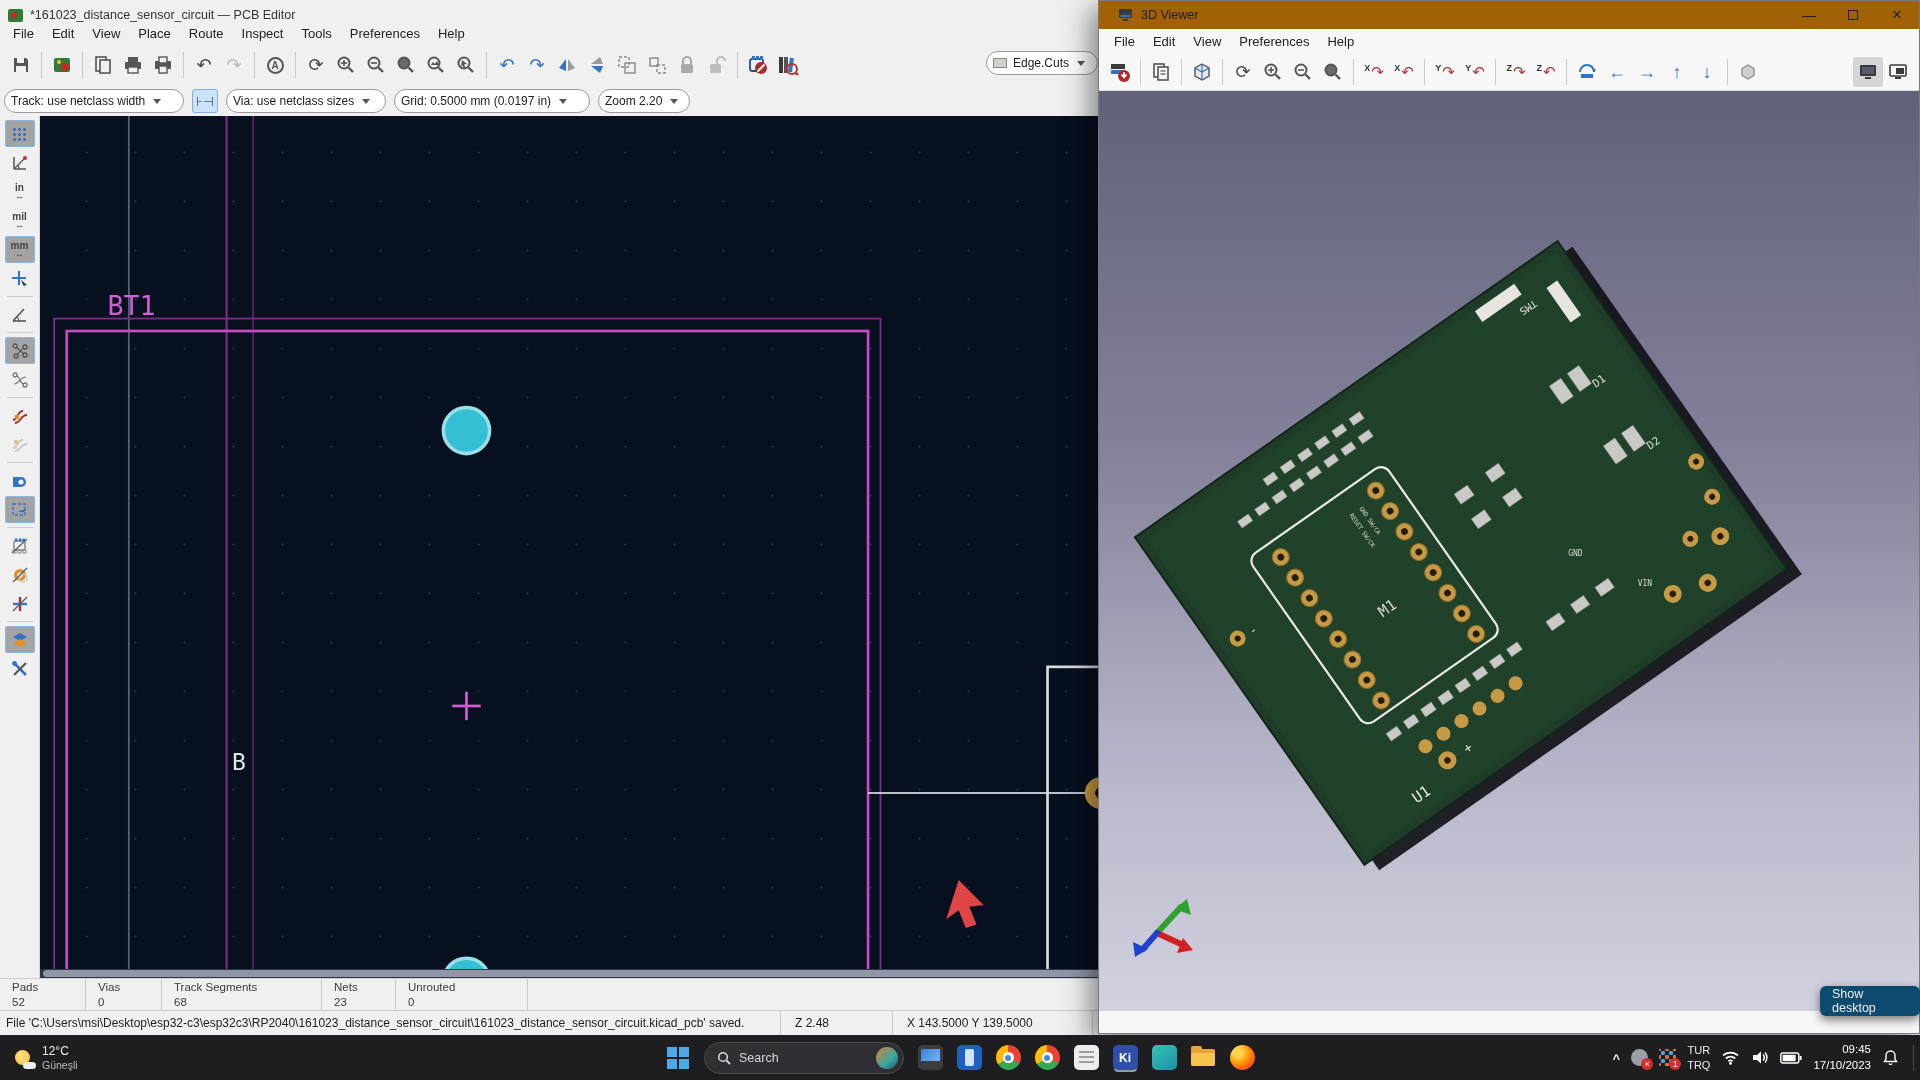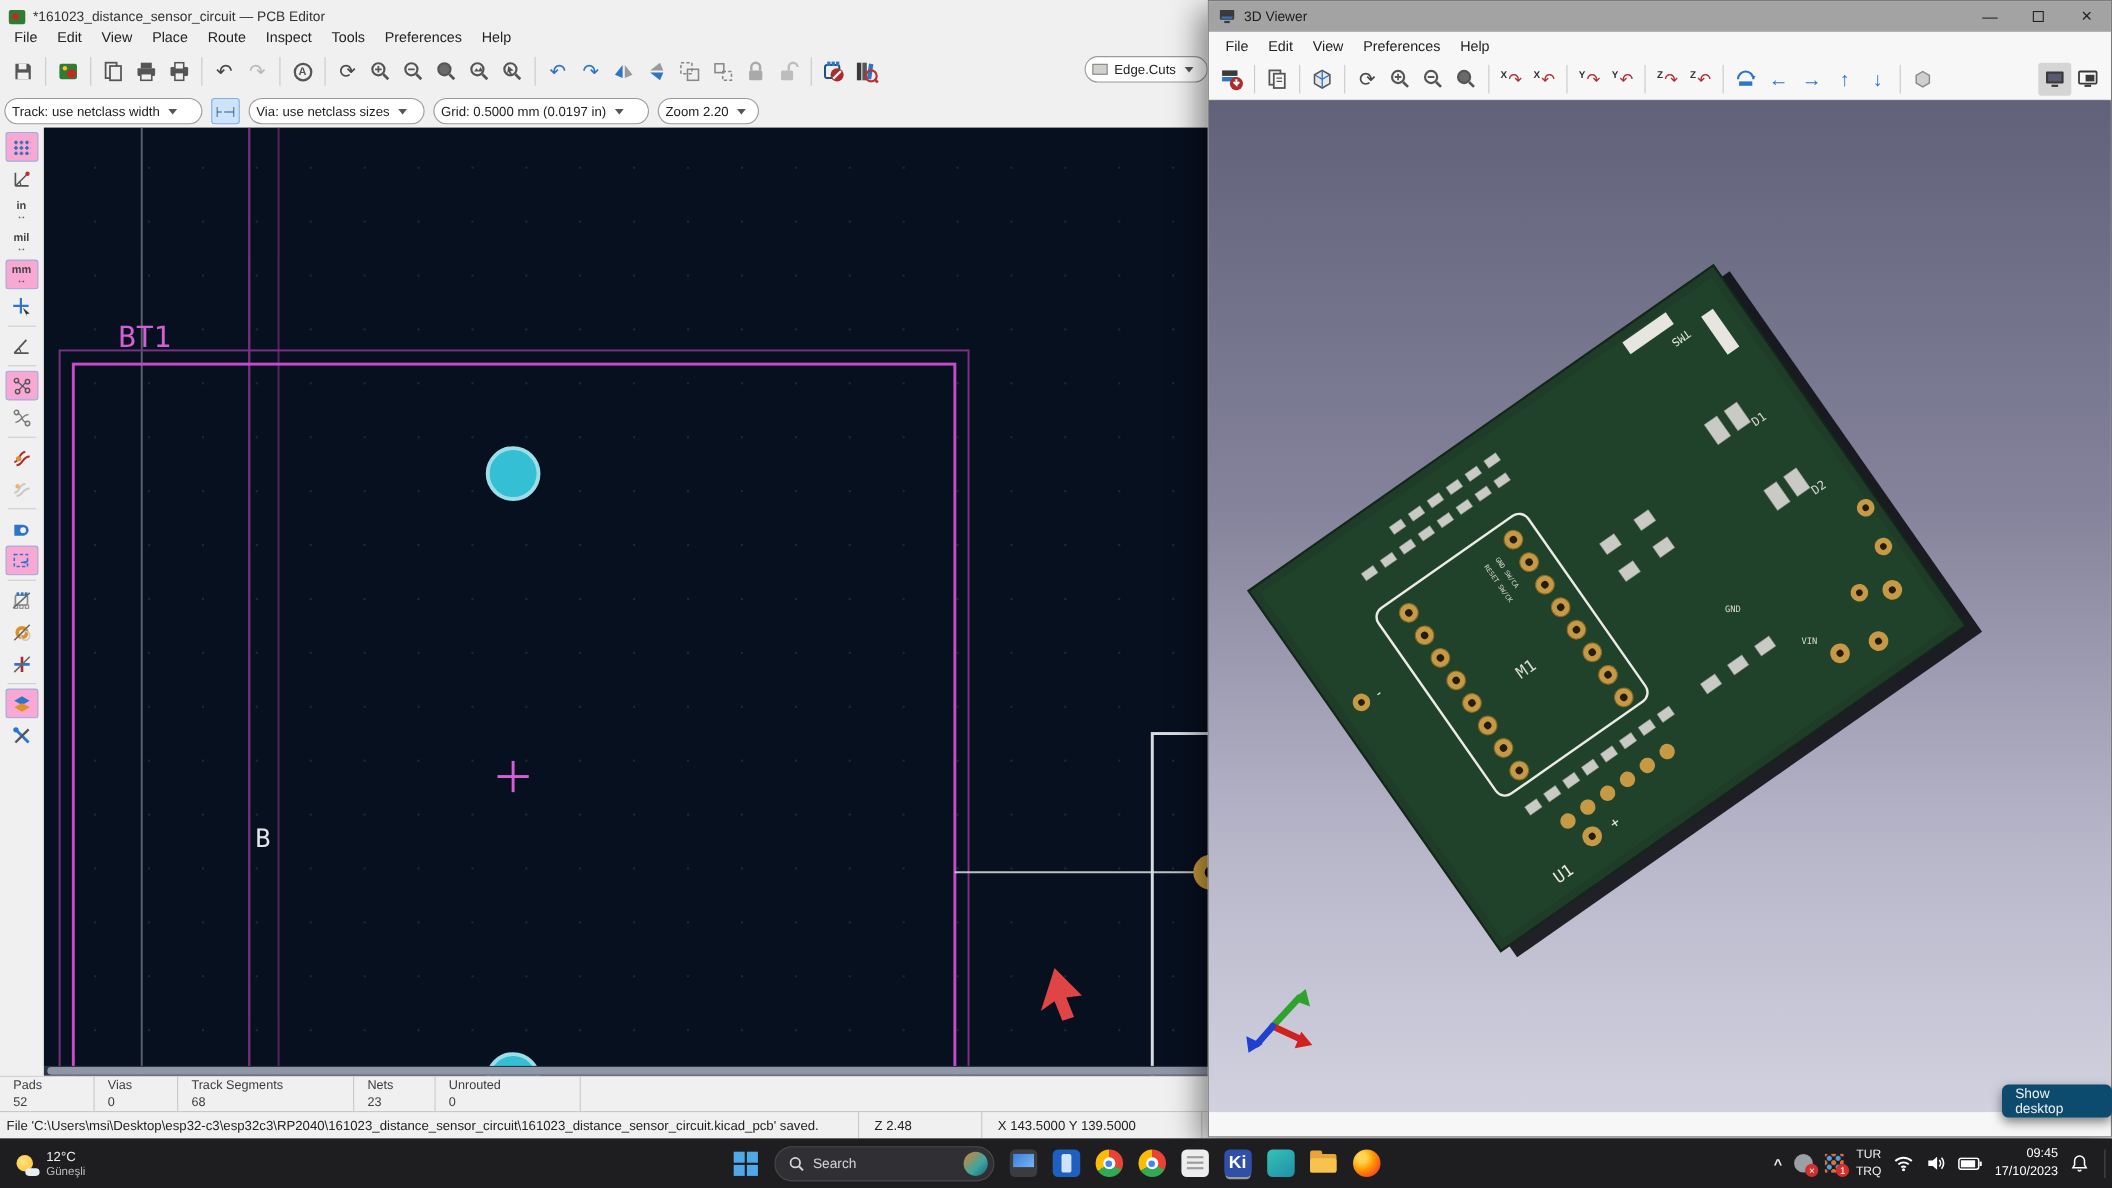--- a/index.html
+++ b/index.html
@@ -26,21 +26,21 @@
   .combo { height:24px; background:#fff; border:1px solid #9a9a9a; border-radius:12px; display:flex; align-items:center; padding:0 6px; font-size:12px; color:#222; position:relative; }
   .combo .chev { margin-left:auto; width:0; height:0; border-left:4px solid transparent; border-right:4px solid transparent; border-top:5px solid #555; margin-left:8px; }
   .combo .ctext { white-space:nowrap; overflow:hidden; }
   .toggle-sel { width:26px; height:24px; background:#cde3f8; border:1px solid #7fb0e2; border-radius:3px; display:flex; align-items:center; justify-content:center; color:#2e5f96; font-size:13px; }
   .layer-combo { position:absolute; left:986px; top:7px; width:112px; }
   .layer-swatch { width:14px; height:10px; background:#cfd2cc; border:1px solid #888; margin-right:6px; }
 
   .workarea { position:absolute; left:0; top:116px; right:0; bottom:57px; display:flex; }
   .left-rail { width:40px; background:#f0f0f0; border-right:1px solid #d6d6d6; display:flex; flex-direction:column; align-items:center; padding-top:4px; gap:2px; }
   .lic { width:30px; height:27px; display:flex; flex-direction:column; align-items:center; justify-content:center; border-radius:3px; font-size:10px; color:#444; line-height:1; }
-  .lic.sel { background:#f9a8d4; box-shadow:0 0 0 1px #8ab6e4 inset; }
+  .lic.sel { background:#a3a3a3; box-shadow:0 0 0 1px #8ab6e4 inset; }
   .lic .u { font-weight:bold; font-size:10px; }
   .lic .ar { font-size:9px; margin-top:-1px; }
   .hsep { width:26px; height:1px; background:#cfcfcf; margin:2px 0; }
   .gridpat { width:16px; height:14px; background-image:radial-gradient(#2f6fb4 1.3px, transparent 1.5px); background-size:5px 5px; }
 
   .canvas { position:relative; flex:1; background:#07101f; overflow:hidden;
             background-image:radial-gradient(#1c2940 1px, transparent 1.3px); background-size:49px 49px; background-position:22px 12px; }
   .pcb-svg { position:absolute; inset:0; width:100%; height:100%; }
   .hscroll { position:absolute; left:0; right:0; bottom:0; height:9px; background:#2c3547; }
   .hscroll .thumb { position:absolute; left:3px; top:1px; height:7px; width:96%; background:#8f97a6; border-radius:4px; }
@@ -48,21 +48,21 @@
   .statuscells { position:absolute; left:0; right:0; bottom:25px; height:32px; background:#f0f0f0; border-top:1px solid #d0d0d0; display:flex; }
   .scell { padding:2px 10px 0 12px; border-right:1px solid #c9c9c9; display:flex; flex-direction:column; justify-content:space-between; padding-bottom:2px; }
   .scell .lab { font-size:11.5px; color:#3c3c3c; }
   .scell .val { font-size:11.5px; color:#3c3c3c; }
   .msgbar { position:absolute; left:0; right:0; bottom:0; height:25px; background:#f0f0f0; border-top:1px solid #c9c9c9; display:flex; align-items:center; font-size:12px; color:#222; }
   .msgbar .msg { flex:1; padding-left:6px; white-space:nowrap; overflow:hidden; }
   .msgbar .mcell { border-left:1px solid #c9c9c9; height:100%; display:flex; align-items:center; padding:0 14px; white-space:nowrap; }
 
   
   .viewer { position:absolute; left:1098px; top:0; width:822px; height:1034px; background:#f7f7f7; border:1px solid #7a7a7a; box-shadow:-8px 8px 26px rgba(0,0,0,.45); }
-  .v-title { height:28px; display:flex; align-items:center; gap:8px; padding-left:9px; background:#a3a3a3; }
+  .v-title { height:28px; display:flex; align-items:center; gap:8px; padding-left:19px; background:#a16207; }
   .v-title .t { font-size:12.5px; color:#1c1c1c; }
   .v-controls { margin-left:auto; display:flex; height:100%; }
   .v-controls .wc { width:44px; height:100%; display:flex; align-items:center; justify-content:center; font-size:14px; color:#222; }
   .wc.maxi span { width:10px; height:10px; border:1.4px solid #222; display:block; }
   .v-menu { height:24px; display:flex; align-items:center; padding-left:6px; background:#f7f7f7; }
   .v-menu .mi { font-size:13px; color:#222; padding:2px 9px; }
   .v-toolbar { height:38px; display:flex; align-items:center; padding:0 6px; background:#f7f7f7; border-bottom:1px solid #dcdcdc; }
   .rot { display:flex; align-items:flex-start; font-size:15px; color:#b03030; }
   .rot b { font-size:9px; color:#333; margin-right:1px; }
   .canvas3d { position:absolute; left:0; top:90px; width:820px; height:920px; background:linear-gradient(180deg,#61617a 0%, #84839b 40%, #b9b8cb 75%, #d2d1df 100%); overflow:hidden; }
@@ -91,21 +91,21 @@
   .appico { width:25px; height:25px; border-radius:5px; }
   .ic-monitor { background:#3c3c40; position:relative; }
   .ic-monitor::after { content:""; position:absolute; left:3px; top:4px; right:3px; height:12px; background:linear-gradient(135deg,#3d7edb,#74b6f2); }
   .ic-phone { background:#1f5fc0; position:relative; }
   .ic-phone::after { content:""; position:absolute; left:8px; top:4px; width:9px; height:17px; border-radius:2px; background:#cfe2ff; }
   .chrome { border-radius:50%; background:conic-gradient(#ea4335 0 33%, #34a853 33% 66%, #fbbc05 66% 100%); position:relative; }
   .chrome::after { content:""; position:absolute; left:7px; top:7px; width:11px; height:11px; border-radius:50%; background:#fff; box-shadow:0 0 0 2px rgba(255,255,255,.15) inset; }
   .chrome::before { content:""; position:absolute; left:9.5px; top:9.5px; width:6px; height:6px; border-radius:50%; background:#4285f4; z-index:2; }
   .ic-office { background:#ededed; position:relative; }
   .ic-office::after { content:""; position:absolute; left:5px; top:6px; right:5px; height:2px; background:#9e9e9e; box-shadow:0 5px 0 #9e9e9e, 0 10px 0 #9e9e9e; }
-  .ic-kicad { background:#2f4fa8; color:#fff; font-size:16px; font-weight:bold; display:flex; align-items:center; justify-content:center; box-shadow:0 3px 0 -1px #9a9a9a; }
+  .ic-kicad { background:#2f4fa8; color:#fff; font-size:12px; font-weight:bold; display:flex; align-items:center; justify-content:center; box-shadow:0 3px 0 -1px #9a9a9a; }
   .ic-teal { background:linear-gradient(145deg,#35c3b4,#1f8fa8); }
   .folder { position:relative; width:26px; height:25px; }
   .folder .back { position:absolute; left:1px; top:4px; width:24px; height:17px; border-radius:2px; background:#e8a33d; }
   .folder .tab { position:absolute; left:1px; top:1px; width:11px; height:6px; border-radius:2px; background:#e8a33d; }
   .folder .front { position:absolute; left:1px; top:8px; width:24px; height:13px; border-radius:2px; background:#f6c44d; }
   .firefox { border-radius:50%; background:radial-gradient(circle at 32% 30%, #ffd54f 0 18%, #ff9800 45%, #f4511e 75%, #c2185b 100%); }
   .tb-right { position:absolute; right:0; height:100%; display:flex; align-items:center; gap:11px; padding-right:6px; }
   .tb-right .chev { color:#eee; font-size:13px; font-weight:bold; transform:translateY(1px); }
   .cloudx { width:17px; height:17px; border-radius:50%; background:#9aa0a6; position:relative; }
   .cloudx .badge, .trayapp .badge { position:absolute; right:-5px; bottom:-4px; width:12px; height:12px; background:#d32f2f; color:#fff; border-radius:50%; font-size:9px; display:flex; align-items:center; justify-content:center; }

